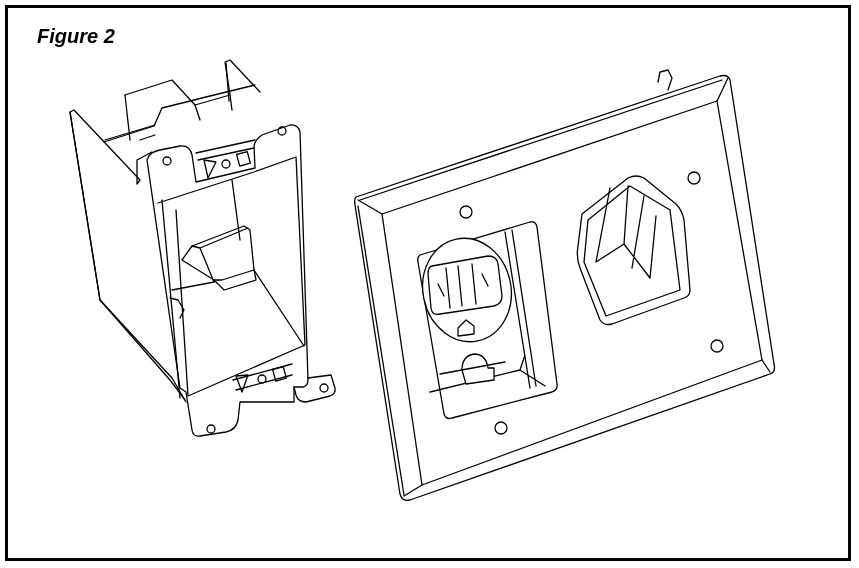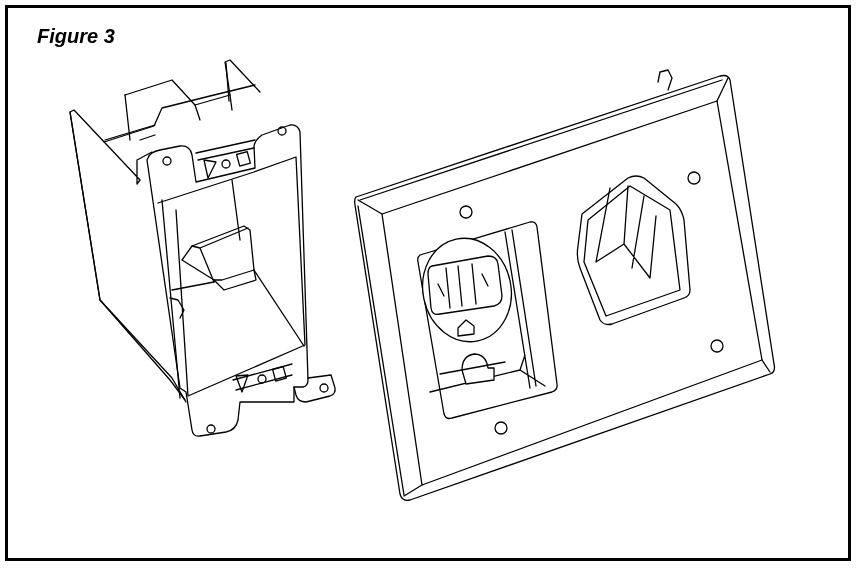--- a/index.html
+++ b/index.html
@@ -7,21 +7,21 @@
   .frame{position:absolute;left:5px;top:5px;width:840px;height:550px;border:3px solid #000;background:#fff;}
   .title{position:absolute;left:29px;top:17px;font-family:"Liberation Sans",sans-serif;font-weight:bold;font-style:italic;font-size:20px;color:#000;}
   svg{position:absolute;left:0;top:0;}
   svg .ln{fill:none;stroke:#000;stroke-width:1.3;stroke-linejoin:round;stroke-linecap:round;}
   svg .fl{fill:#fff;stroke:#000;stroke-width:1.3;stroke-linejoin:round;}
 </style>
 </head>
 <body>
 
 <div class="frame">
-  <div class="title">Figure 3</div>
+  <div class="title">Figure 2</div>
 </div>
 
 <svg width="859" height="568" viewBox="0 0 859 568">
 
   <g>
 
     <path class="fl" d="M70,112 L74,110 L140,180 L137,184 L137,160 L152,152 L152,158 M70,112 L100,300 L170,380 L185,400"></path>
     <path class="ln" d="M70,112 L100,300 L172,378 L186,402"></path>
 
     <path class="ln" d="M125,95 L172,80 L195,105 L230,95 L225,62 L230,60 L260,92"></path>

